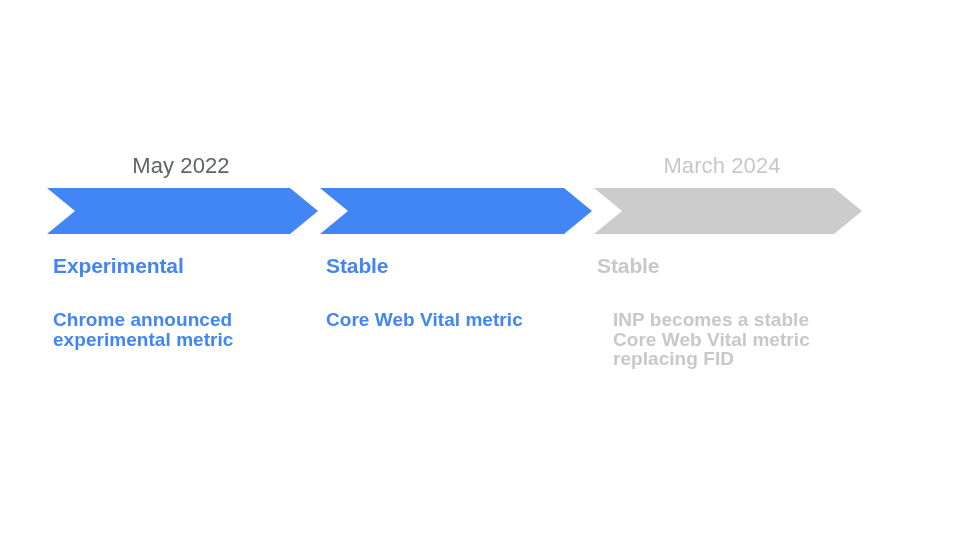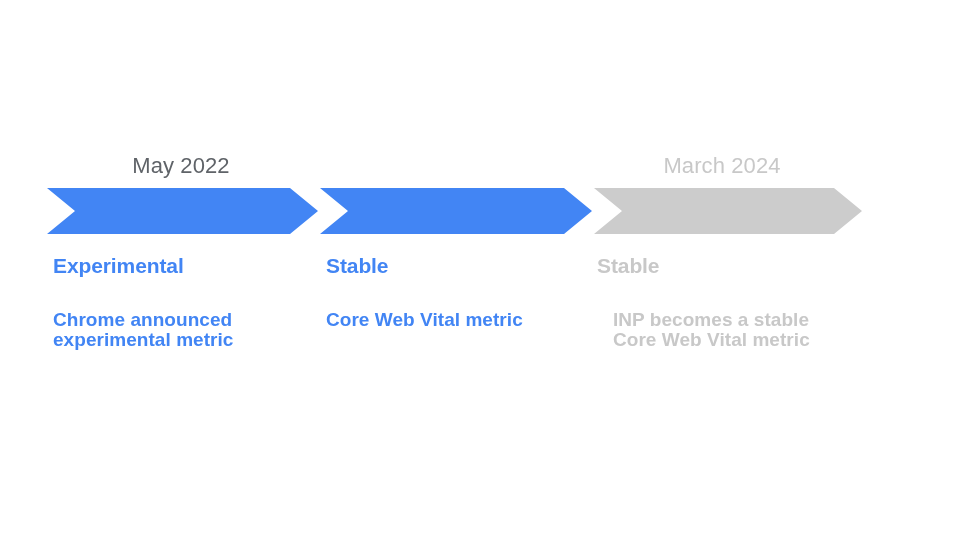--- a/index.html
+++ b/index.html
@@ -109,15 +109,16 @@
     <span>experimental metric</span>
   </div>
 
   <div class="col-body body-active" style="left:326px;">
     <span>Core Web Vital metric</span>
   </div>
 
   <div class="col-body body-inactive" style="left:613px;">
     <span>INP becomes a stable</span>
     <span>Core Web Vital metric</span>
+    <span>replacing FID</span>
   </div>
 
 </div>
 
 </body></html>

